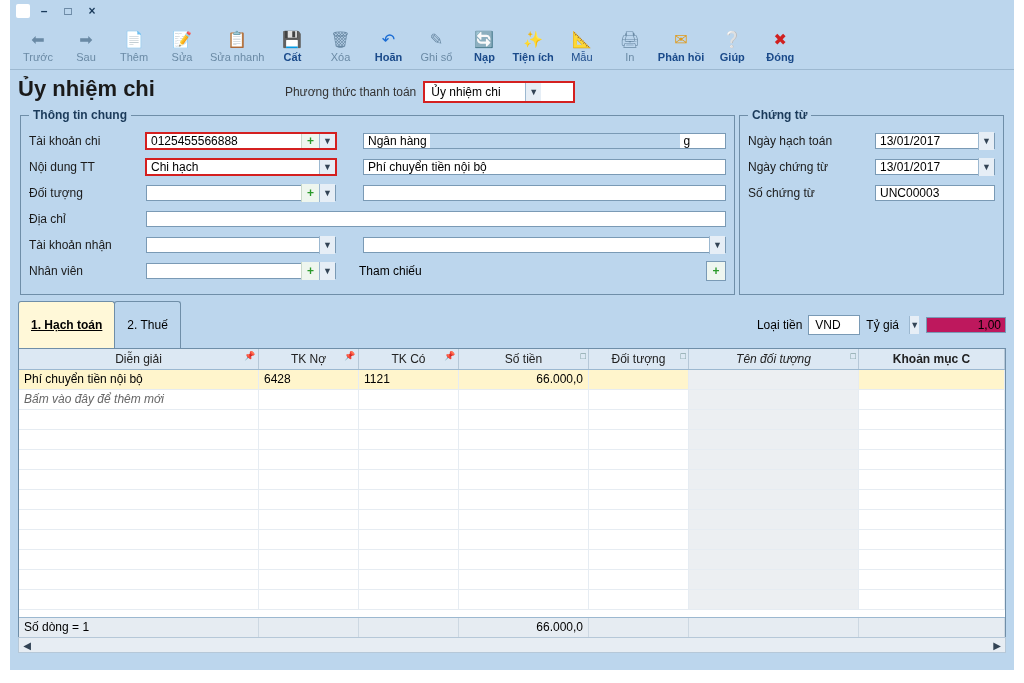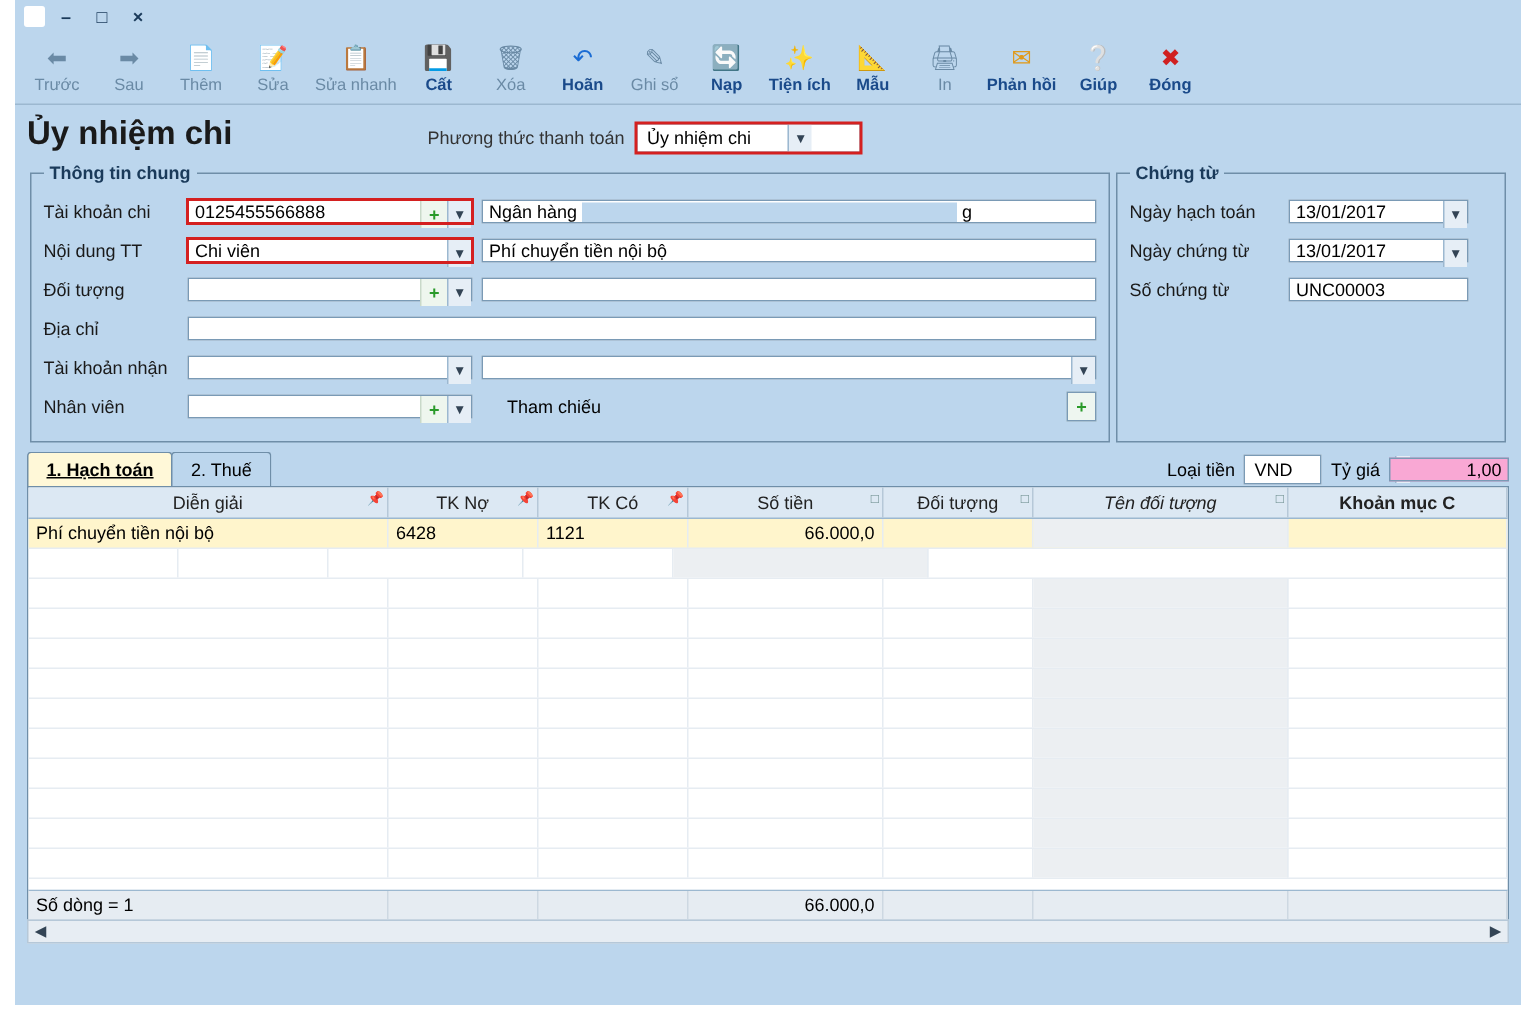--- a/index.html
+++ b/index.html
@@ -22,27 +22,27 @@
   .dropdown span.val { padding: 0 6px; min-width: 100px;}
   .dropdown .arrow { width:16px; height:18px; background:#e6eef6; border-left:1px solid #9cb8d0; display:flex; align-items:center; justify-content:center; font-size:9px; color:#345;}
   .red-border { outline: 2px solid #d42020; outline-offset: -1px;}
   .groups { display:flex; gap:0; }
   fieldset { border:1px solid #6f8ea8; padding: 6px 8px 10px 8px; background: transparent; }
   legend { font-weight: bold; color:#1a3a5a; padding:0 4px;}
   .fg-left { flex:1; }
   .fg-right { width:260px;}
   .form-row { display:flex; align-items:center; height:26px; gap:6px;}
   .form-row .flab { width:90px; color:#1a1a1a;}
-  .input { background:#fff; border:1px solid #7a9ab5; height:16px; display:flex; }
+  .input { background:#fff; border:1px solid #7a9ab5; height:16px; display:flex; align-items:center;margin-left:21px;}
   .input .val { padding:0 4px; flex:1; white-space:nowrap; overflow:hidden;}
   .input .plus { width:18px; height:18px; display:flex; align-items:center; justify-content:center; color:#2a9a2a; background:#eef6ee; border-left:1px solid #c9d9c9; font-weight:bold;}
   .input .dd { width:16px; height:18px; background:#e6eef6; border-left:1px solid #9cb8d0; display:flex; align-items:center; justify-content:center; font-size:9px; color:#345;}
   .wide { flex:1;}
   .tab-strip { display:flex; align-items:flex-end; margin-top:6px; gap:0;}
-  .tab { padding: 4px 12px; background:#bcd6ed; border:1px solid #6f8ea8; border-bottom:none; border-top-left-radius:3px; border-top-right-radius:3px; margin-right:-1px; cursor:pointer;}
+  .tab { padding: 16px 12px; background:#bcd6ed; border:1px solid #6f8ea8; border-bottom:none; border-top-left-radius:3px; border-top-right-radius:3px; margin-right:-1px; cursor:pointer;}
   .tab.active { background:#fff8d8; font-weight:bold;}
   .tab u { text-decoration: underline;}
   .currency-row { display:flex; align-items:center; gap:6px; margin-top:6px; margin-left:auto;}
   .top-tabs-row { display:flex; align-items:center;}
   .grid-wrap { border:1px solid #6f8ea8; background:#fff; height: 290px; display:flex; flex-direction:column;}
   .grid-head { display:flex; background:#dce8f3; border-bottom:1px solid #9cb8d0;}
   .gh { border-right:1px solid #b6c8d8; padding:3px 4px; text-align:center; position:relative; color:#222;}
   .gh .pin { position:absolute; right:2px; top:2px; font-size:9px; color:#688;}
   .c-expl{width:240px;} .c-debit{width:100px;} .c-credit{width:100px;} .c-amt{width:130px;} .c-obj{width:100px;} .c-objn{width:170px;font-style:italic;} .c-cost{flex:1;font-weight:bold;}
   .grid-body { flex:1; overflow:hidden; background:#fff; position:relative;}
@@ -111,21 +111,21 @@
     <div class="tbtn">
         <span class="ic" style="color:#1a6cd4">🔄</span>
         <span class="lbl" style="color:#1a4a8a;font-weight:bold">Nạp</span>
       </div>
     <div class="tbtn">
         <span class="ic" style="color:#1a6cd4">✨</span>
         <span class="lbl" style="color:#1a4a8a;font-weight:bold">Tiện ích</span>
       </div>
     <div class="tbtn">
         <span class="ic" style="color:#d07a1a">📐</span>
-        <span class="lbl" style="color:#1a4a8a;font-weight:bold">Mẫu</span>
+        <span class="lbl" style="color:#1a4a8a;font-weight:normal">Mẫu</span>
       </div>
     <div class="tbtn">
         <span class="ic">🖨</span>
         <span class="lbl">In</span>
       </div>
     <div class="tbtn">
         <span class="ic" style="color:#e09a1a">✉</span>
         <span class="lbl" style="color:#1a4a8a;font-weight:bold">Phản hồi</span>
       </div>
     <div class="tbtn">
@@ -162,21 +162,21 @@
             <span class="dd">▼</span>
           </div>
           <div class="input wide">
             <span class="val"><span>Ngân hàng</span> <span style="background:#bcd6ed; display:inline-block; width:250px; height:14px; vertical-align:middle;"></span> g</span>
           </div>
         </div>
 
         <div class="form-row">
           <span class="flab">Nội dung TT</span>
           <div class="input red-border" style="width:190px">
-            <span class="val">Chi viên</span>
+            <span class="val">Chi hạch</span>
             <span class="dd">▼</span>
           </div>
           <div class="input wide">
             <span class="val">Phí chuyển tiền nội bộ</span>
           </div>
         </div>
 
         <div class="form-row">
           <span class="flab">Đối tượng</span>
           <div class="input" style="width:190px">
@@ -253,21 +253,21 @@
         <div class="tab active"><u><span>1. Hạch toán</span></u></div>
         <div class="tab"><span>2. Thuế</span></div>
       </div>
       <div class="currency-row">
         <span>Loại tiền</span>
         <div class="dropdown" style="width:52px">
           <span class="val">VND</span>
           <span class="arrow">▼</span>
         </div>
         <span>Tỷ giá</span>
-        <div class="input" style="width:80px; background:#f9a8d4">
+        <div class="input" style="width:80px; background:#be185d">
           <span class="val" style="text-align:right; width:100%">1,00</span>
         </div>
       </div>
     </div>
 
     <div class="grid-wrap">
       <div class="grid-head">
         <div class="gh c-expl"><span>Diễn giải</span><span class="pin">📌</span></div>
         <div class="gh c-debit"><span>TK Nợ</span><span class="pin">📌</span></div>
         <div class="gh c-credit"><span>TK Có</span><span class="pin">📌</span></div>
@@ -280,20 +280,21 @@
         <div class="grow sel">
           <div class="gc c-expl">Phí chuyển tiền nội bộ</div>
           <div class="gc c-debit">6428</div>
           <div class="gc c-credit">1121</div>
           <div class="gc c-amt num">66.000,0</div>
           <div class="gc c-obj"></div>
           <div class="gc c-objn shade-col"></div>
           <div class="gc c-cost"></div>
         </div>
         <div class="grow newrow">
+          <div class="gc c-expl">Bấm vào đây để thêm mới</div>
           <div class="gc c-debit"></div>
             <div class="gc c-credit"></div>
             <div class="gc c-amt"></div>
           <div class="gc c-obj"></div>
             <div class="gc c-objn shade-col"></div>
             <div class="gc c-cost"></div>
         </div>
         <div class="grow">
             <div class="gc c-expl"></div>
             <div class="gc c-debit"></div>

